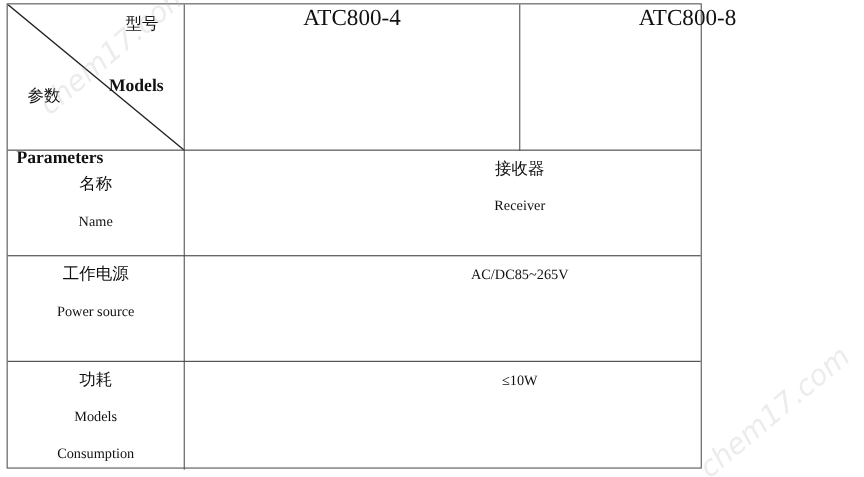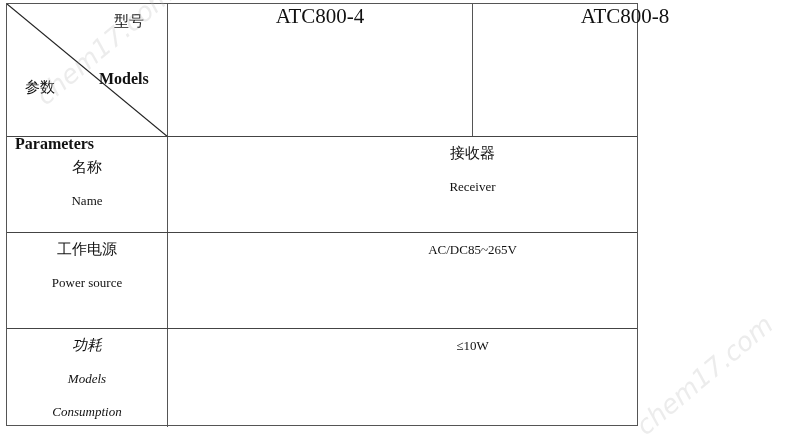--- a/index.html
+++ b/index.html
@@ -56,21 +56,21 @@
   </div>
 
   <div class="cell" style="left:161px;top:133px;width:609px;height:95px;">
     <span class="cn">接收器</span>
     <span class="en">Receiver</span>
   </div>
   <div class="cell" style="left:161px;top:229px;width:609px;height:95px;">
     <span class="en">AC/DC85~265V</span>
   </div>
 
-  <div class="cell" style="left:0;top:325px;width:160px;height:96px;font-style:italic;">
+  <div class="cell" style="left:0;top:325px;width:160px;height:96px;">
     <span class="cn">功耗</span>
     <span class="en">Models</span>
     <span class="en">Consumption</span>
   </div>
   <div class="cell" style="left:161px;top:325px;width:609px;height:96px;">
     <span class="en">≤10W</span>
   </div>
 </div>
 
 <span class="watermark" style="left:20px;top:30px;">chem17.com</span>

